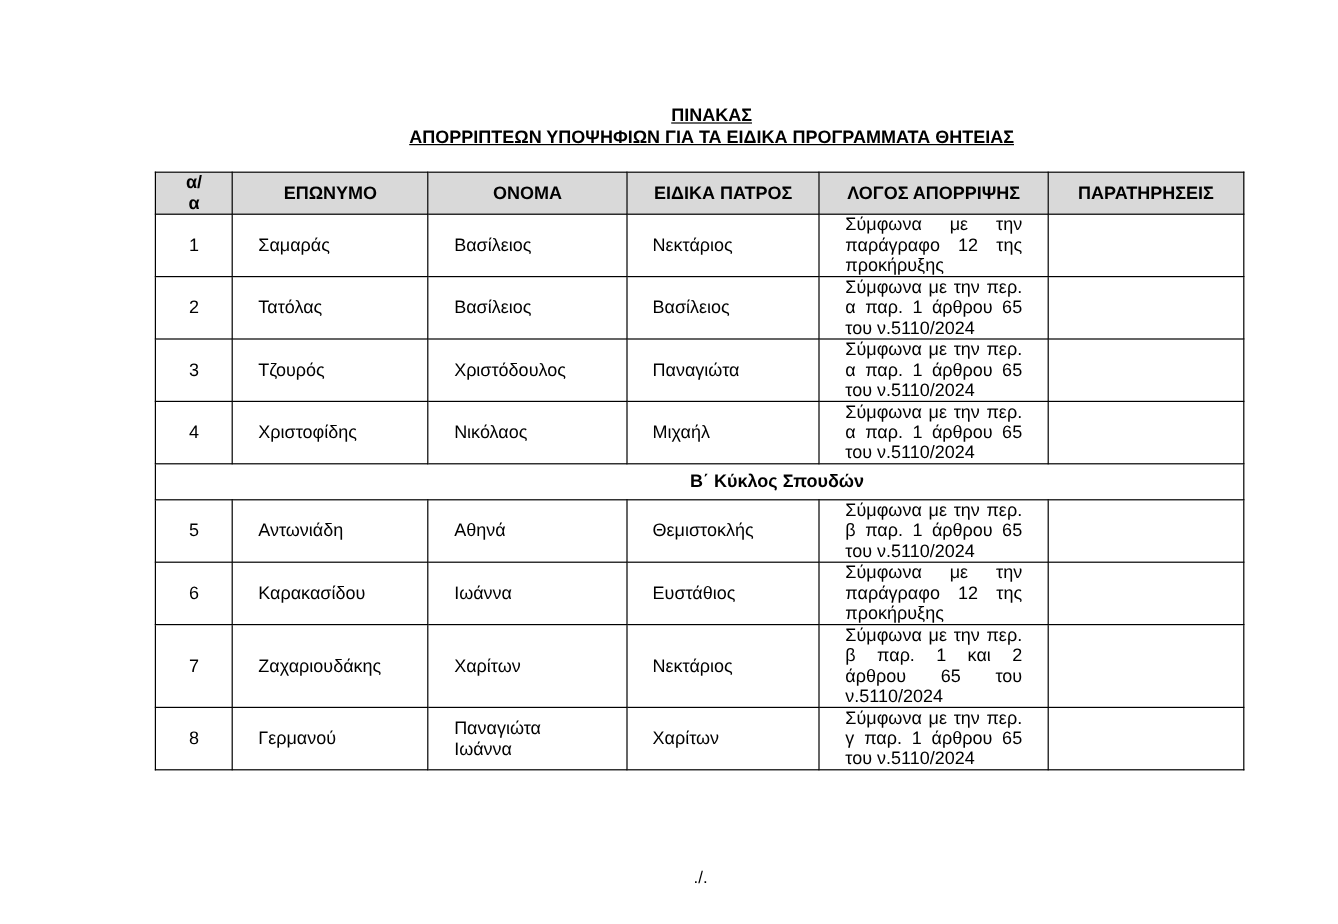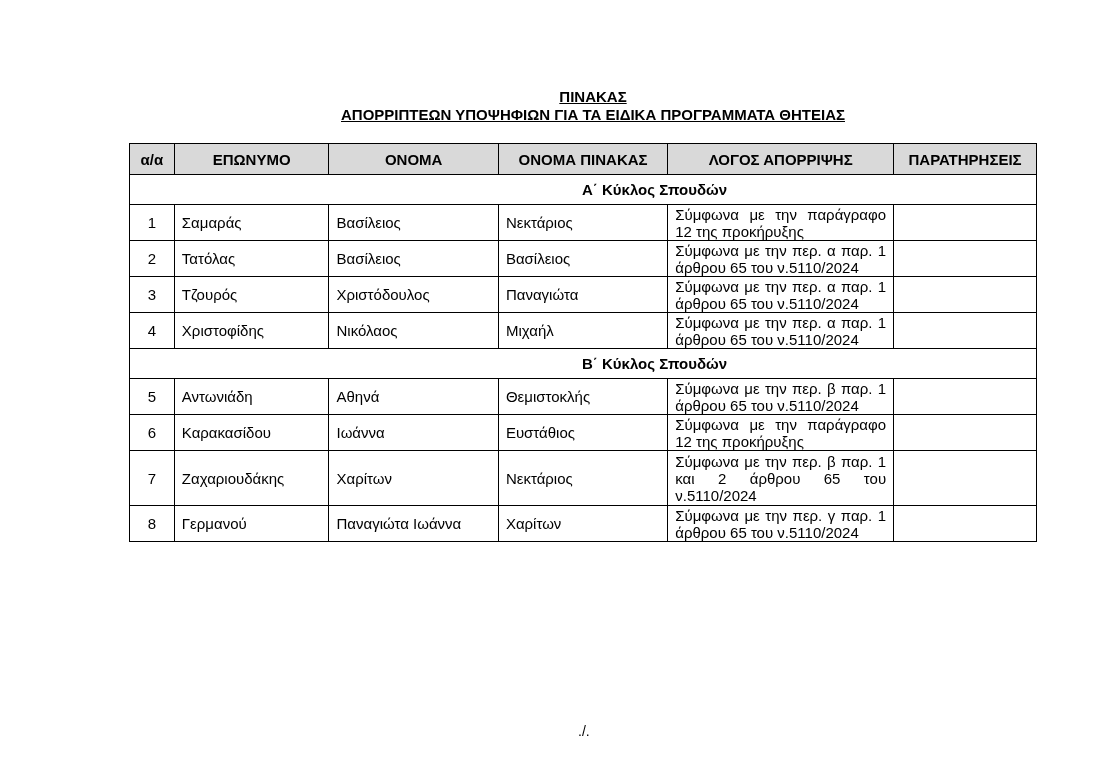--- a/index.html
+++ b/index.html
@@ -4,21 +4,21 @@
 <style>
   html, body { margin: 0; padding: 0; background: #ffffff; }
   body { width: 1115px; height: 770px; position: relative; overflow: hidden;
          font-family: "Liberation Sans", sans-serif; color: #000; }
   .title { position: absolute; left: 0; width: 1186px; text-align: center;
            font-weight: bold; font-size: 15px; text-decoration: underline; line-height: 18px; }
   .t1 { top: 88px; }
   .t2 { top: 106px; }
   table.main { position: absolute; left: 129px; top: 143px; width: 908px;
                border-collapse: collapse; font-size: 15px; }
-  table.main td, table.main th { border: 1px solid #000; padding: 0 7px; vertical-align: middle; }
+  table.main td, table.main th { border: 1px solid #000; padding: 0 21px; vertical-align: middle; }
   table.main th { background: #d9d9d9; font-weight: bold; height: 30px; text-align: center; }
   tr.section td { text-align: center; font-weight: bold; height: 29px; padding-left: 150px; }
   tr.row td { height: 35px; line-height: 17px; }
   tr.row.tall td { height: 54px; }
   td.num { text-align: center; }
   td.reason { text-align: justify; padding: 0 6px; }
   .col-num { width: 30px; }
   .col-sur { width: 140px; }
   .col-name { width: 155px; }
   .col-father { width: 155px; }
@@ -31,30 +31,27 @@
 
 <div class="title t1">ΠΙΝΑΚΑΣ</div>
 <div class="title t2">ΑΠΟΡΡΙΠΤΕΩΝ ΥΠΟΨΗΦΙΩΝ ΓΙΑ ΤΑ ΕΙΔΙΚΑ ΠΡΟΓΡΑΜΜΑΤΑ ΘΗΤΕΙΑΣ</div>
 
 <table class="main">
   <thead>
     <tr>
       <th class="col-num">α/α</th>
       <th class="col-sur">ΕΠΩΝΥΜΟ</th>
       <th class="col-name">ΟΝΟΜΑ</th>
-      <th class="col-father">ΟΝΟΜΑ ΠΙΝΑΚΑΣ</th>
+      <th class="col-father">ΕΙΔΙΚΑ ΠΑΤΡΟΣ</th>
       <th class="col-reason">ΛΟΓΟΣ ΑΠΟΡΡΙΨΗΣ</th>
       <th class="col-notes">ΠΑΡΑΤΗΡΗΣΕΙΣ</th>
     </tr>
   </thead>
   <tbody>
 
-    <tr class="section">
-      <td colspan="6">Α΄ Κύκλος Σπουδών</td>
-    </tr>
     <tr class="row">
       <td class="num">1</td>
       <td>Σαμαράς</td>
       <td>Βασίλειος</td>
       <td>Νεκτάριος</td>
       <td class="reason">Σύμφωνα με την παράγραφο 12 της προκήρυξης</td>
       <td></td>
     </tr>
     <tr class="row">
       <td class="num">2</td>

